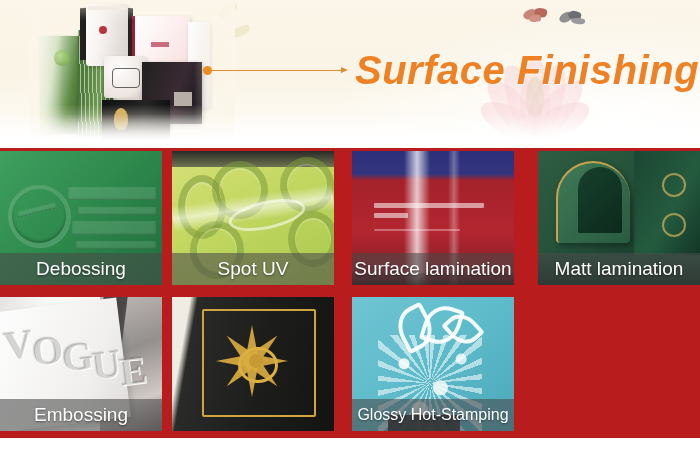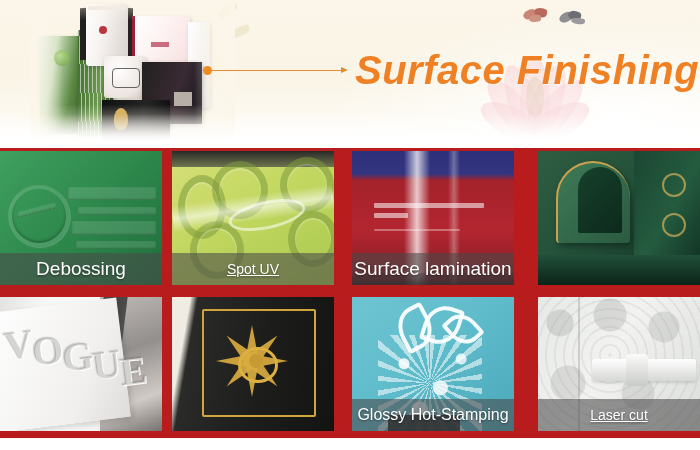--- a/index.html
+++ b/index.html
@@ -254,21 +254,21 @@
     line-height: 32px;
     color: #ffffff;
     font-size: 19px;
     text-align: center;
     white-space: nowrap;
     background: rgba(74,74,74,.58);
     text-shadow: 0 1px 2px rgba(0,0,0,.45);
     overflow: visible;
   }
   .tile-label.sm { font-size: 16px; }
-  .tile-label.lg { font-size: 14px; text-decoration: underline; }
+  .tile-label.lg { font-size: 19px; }
 
   .c0 { left: 0px; }
   .c1 { left: 172px; }
   .c2 { left: 352px; }
   .c3 { left: 538px; }
   .r0 { top: 0px; }
   .r1 { top: 146px; }
 
   
   
@@ -627,33 +627,35 @@
 
     <div class="tile r0 c3">
       <div class="art art-matt">
         <div class="matt-panel"></div>
         <div class="matt-emb matt-e1"></div>
         <div class="matt-emb matt-e2"></div>
         <div class="matt-base"></div>
         <div class="matt-flap"></div>
         <div class="matt-inner"></div>
       </div>
+      <div class="tile-label">Matt  lamination</div>
     </div>
 
     <div class="tile r1 c0">
       <div class="art art-emboss">
         <div class="emb-photo"></div>
         <div class="emb-dark"></div>
         <div class="emb-sheet"></div>
         <div class="emb-letter emb-v">V</div>
         <div class="emb-letter emb-o">O</div>
         <div class="emb-letter emb-g">G</div>
         <div class="emb-letter emb-u">U</div>
         <div class="emb-letter emb-e">E</div>
       </div>
+      <div class="tile-label">Embossing</div>
     </div>
 
     <div class="tile r1 c1">
       <div class="art art-gold">
         <div class="gold-frame"></div>
         <div class="ray r-0"></div>
         <div class="ray r-45"></div>
         <div class="ray r-90"></div>
         <div class="ray r-135"></div>
         <div class="ray r-180"></div>
@@ -668,23 +670,15 @@
       <div class="art art-silver">
         <div class="sil-panel"></div>
         <div class="sil-bow sil-b1"></div>
         <div class="sil-bow sil-b2"></div>
         <div class="sil-bow sil-b3"></div>
         <div class="sil-dark"></div>
       </div>
       <div class="tile-label sm">Glossy Hot-Stamping</div>
     </div>
 
-    <div class="tile r1 c3">
-      <div class="art art-laser">
-        <div class="lace"></div>
-        <div class="lace-seam"></div>
-        <div class="ribbon"></div>
-      </div>
-      <div class="tile-label lg">Laser  cut</div>
-    </div>
 
   </div>
 </div>
 
 </body></html>

